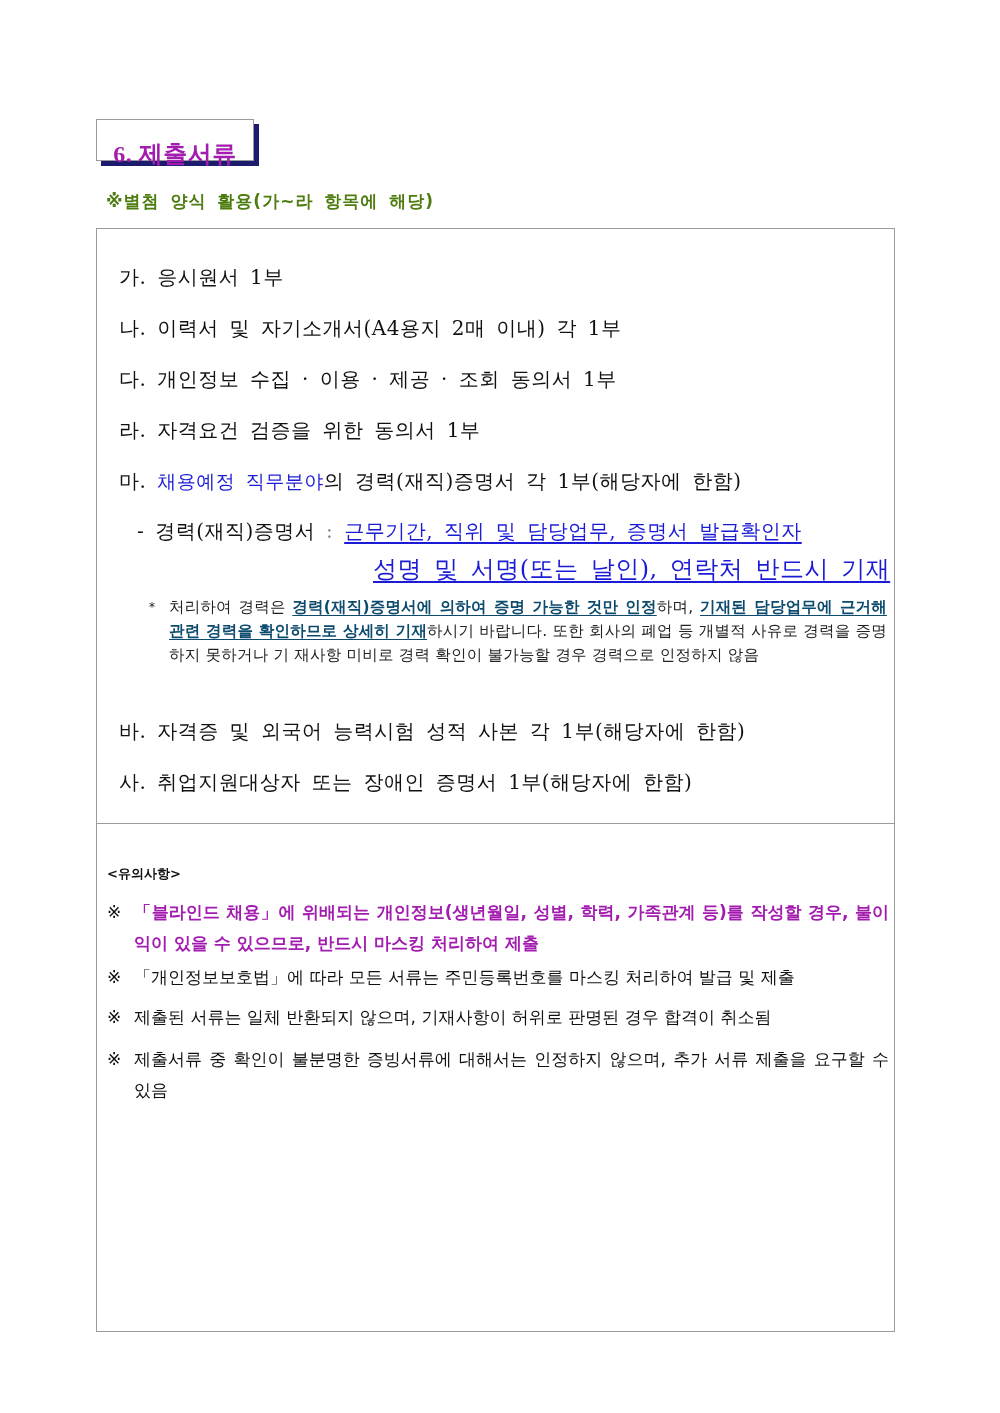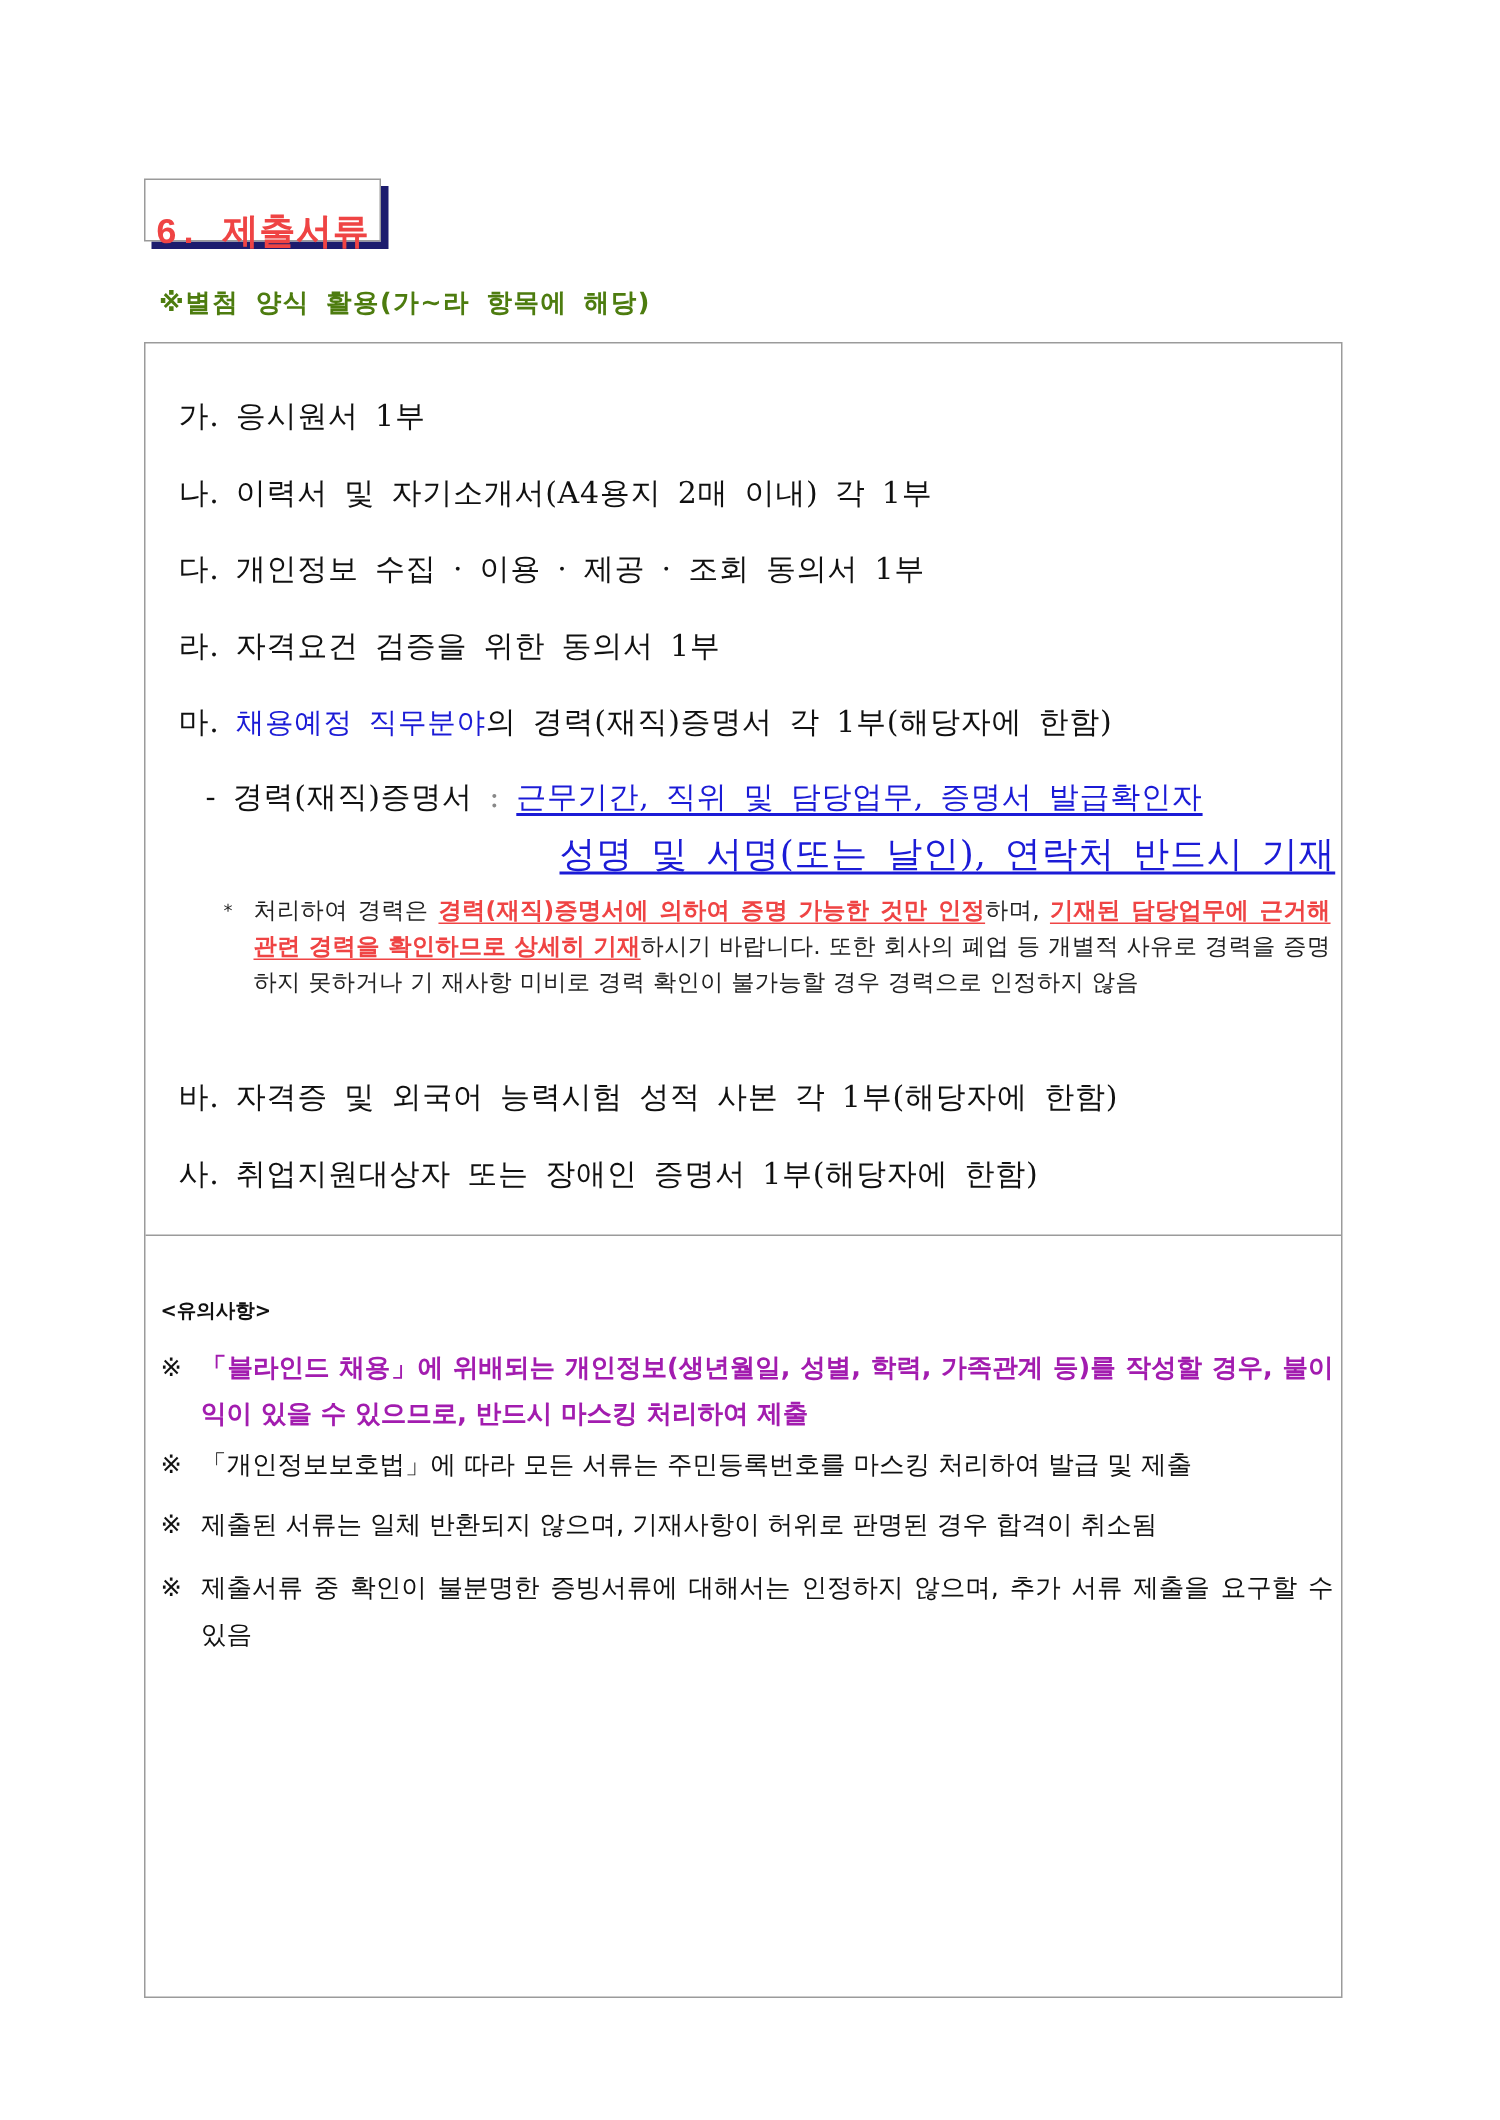--- a/index.html
+++ b/index.html
@@ -5,22 +5,22 @@
   html, body { margin: 0; padding: 0; background: #ffffff; }
   body { width: 1000px; height: 1413px; position: relative; overflow: hidden; color: #111; }
   .section-header {
     position: absolute; left: 96px; top: 119px;
     width: 156px; height: 40px;
     border: 1px solid #9a9a9a; background: #fff;
     box-shadow: 5px 5px 0 0 #1c1c6e;
     display: flex; align-items: center; justify-content: center;
   }
   .section-header span {
-    font-family: Liberation Mono, monospace;
-    font-size: 24px; font-weight: bold; color: #ef4444; letter-spacing: 0.5px; margin-top: 28px;
+    font-family: Liberation Serif, serif;
+    font-size: 24px; font-weight: bold; color: #a21caf; letter-spacing: 0.5px; margin-top: 28px;
   }
   .note-top {
     position: absolute; left: 106px; top: 190px;
     font-family: "DejaVu Sans", sans-serif; font-size: 17px; font-weight: bold; color: #4d7c0f;
     letter-spacing: 1px; word-spacing: 4px;
   }
   .main-box {
     position: absolute; left: 96px; top: 228px; width: 799px; height: 1104px;
     border: 1px solid #9b9b9b; box-sizing: border-box;
   }
@@ -36,21 +36,21 @@
   .sub {
     position: absolute; left: 40px; font-size: 20px; white-space: nowrap; letter-spacing: 0.5px; word-spacing: 4px;
   }
   .sub-cont { position: absolute; left: 276px; font-size: 24px; white-space: nowrap; letter-spacing: 0.5px; word-spacing: 4px; }
   .star-note {
     position: absolute; left: 52px; width: 738px; font-size: 15.5px; line-height: 24px; color: #222;
     text-align: justify; letter-spacing: 0.2px;
   }
   .star-note .mark { position: absolute; left: 0; top: 0; font-size: 12px; }
   .star-note .body { margin-left: 20px; }
-  .star-note b { text-decoration: underline; text-underline-offset: 3px; color: #ef4444; }
+  .star-note b { text-decoration: underline; text-underline-offset: 3px; color: #0c4a6e; }
   .caution-title {
     position: absolute; left: 10px; top: 636px; font-size: 13px; font-weight: bold; color: #111;
   }
   .caution {
     position: absolute; left: 10px; width: 782px; font-size: 17px; line-height: 31px; color: #111;
   }
   .caution .ref { position: absolute; left: 0; top: 0; }
   .caution .txt { margin-left: 27px; display: block; text-align: justify; }
   .caution.bold-blue .txt { color: #a21caf; font-weight: bold; }
 </style>

